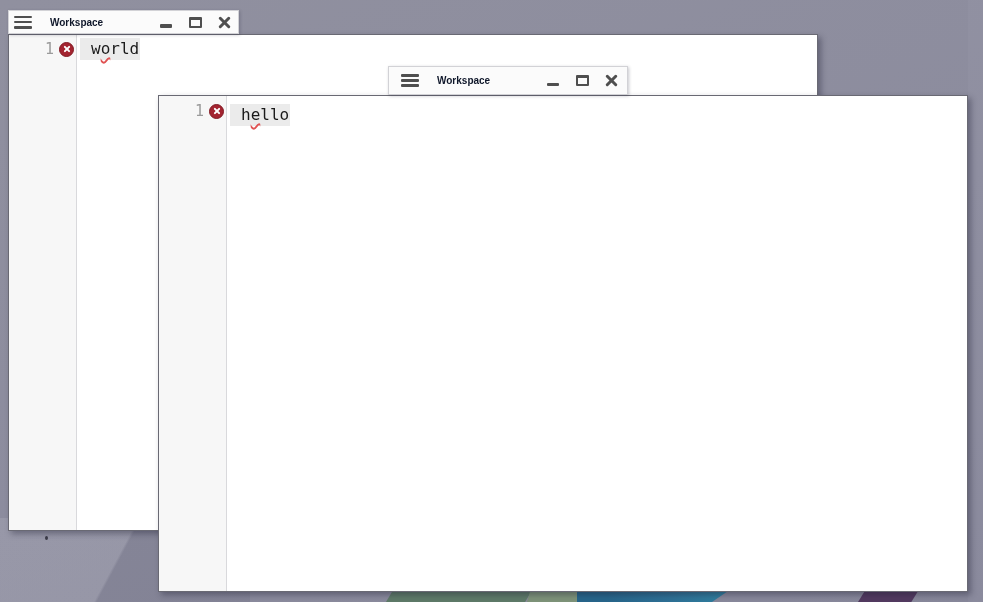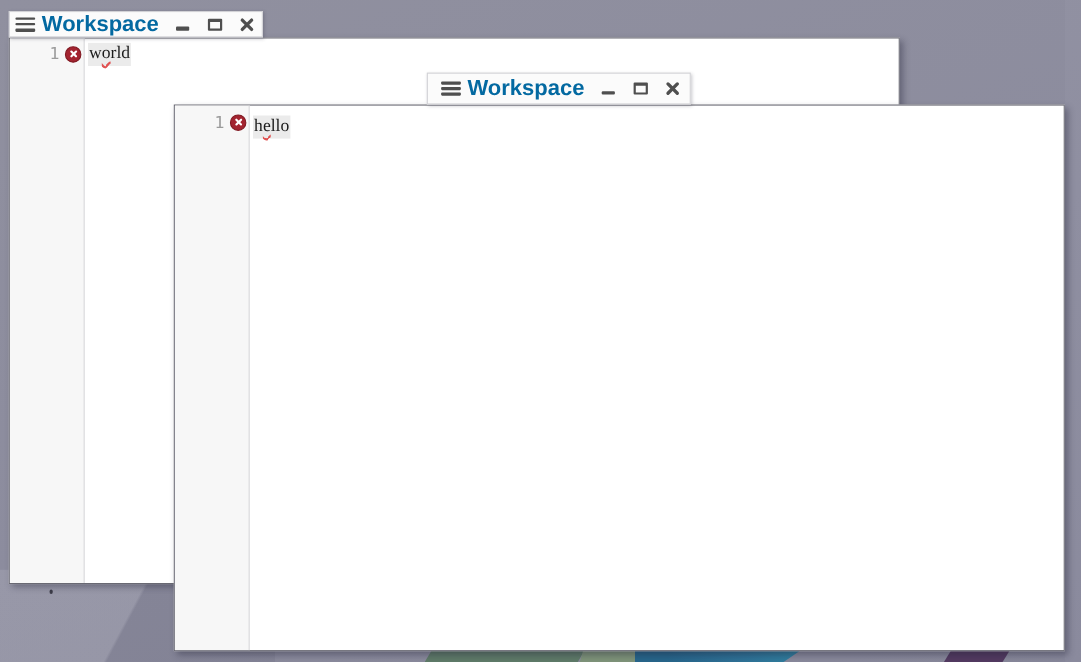--- a/index.html
+++ b/index.html
@@ -42,22 +42,22 @@
     border: 1px solid #d2d2d6;
     box-shadow: 1px 1px 3px rgba(40,40,60,0.25);
   }
   .win-back  .titlebar { left: 8px;   top: 10px; width: 231px; height: 24px; padding: 0 6px 0 5px;  z-index: 3; }
   .win-front .titlebar { left: 388px; top: 66px; width: 240px; height: 29px; padding: 0 8px 0 12px; z-index: 6; }
 
   .hamburger { width: 18px; height: 13px; display: flex; flex-direction: column; justify-content: space-between; cursor: pointer; flex: none; }
   .hamburger i { display: block; height: 2.6px; background: var(--chrome-icon, #4f4f4f); border-radius: 1px; }
 
   .win-title {
-    font-size: 20px; font-weight: 700; color: #0369a1;
-    margin-left: 6px; white-space: nowrap;
+    font-size: 10px; font-weight: 700; color: #0f172a;
+    margin-left: 18px; white-space: nowrap;
   }
 
   .btn-group { margin-left: auto; display: flex; align-items: center; }
   .win-btn { width: 16px; height: 16px; margin-left: 13px; display: flex; align-items: center; justify-content: center; cursor: pointer; flex: none; }
   .ic-min { width: 12px; height: 3.5px; background: var(--chrome-icon, #4f4f4f); margin-top: 8px; border-radius: 1px; }
   .ic-max { width: 13px; height: 11px; border: 2px solid var(--chrome-icon, #4f4f4f); border-top-width: 3px; border-radius: 1px; }
   .ic-close { position: relative; width: 13px; height: 13px; }
   .ic-close::before, .ic-close::after {
     content: ""; position: absolute; left: -1px; top: 5px; width: 15px; height: 3px;
     background: var(--chrome-icon, #4f4f4f); border-radius: 1.5px;
@@ -106,21 +106,21 @@
 
   .editor { flex: 1; cursor: text; }
   .code-line {
     display: flex; align-items: center; height: 22px; padding-left: 3px;
     font-family: "DejaVu Sans Mono", monospace;
     font-size: 16px; color: var(--code-text, #1b1b1b);
     white-space: pre;
   }
   .win-back .code-line { margin-top: 3px; }
   .win-front .code-line { margin-top: 8px; }
-  .word-hl { background: var(--word-highlight, #ebebeb); padding: 1px 1px 2px 1px; font-family: Liberation Serif, serif; }
+  .word-hl { background: var(--word-highlight, #ebebeb); padding: 1px 1px 2px 11px; }
   .sq {
     text-decoration: underline;
     text-decoration-style: wavy;
     text-decoration-color: var(--squiggle, #e05252);
     text-decoration-thickness: 1.5px;
     text-underline-offset: 3px;
   }
 </style>
 </head>
 <body>

